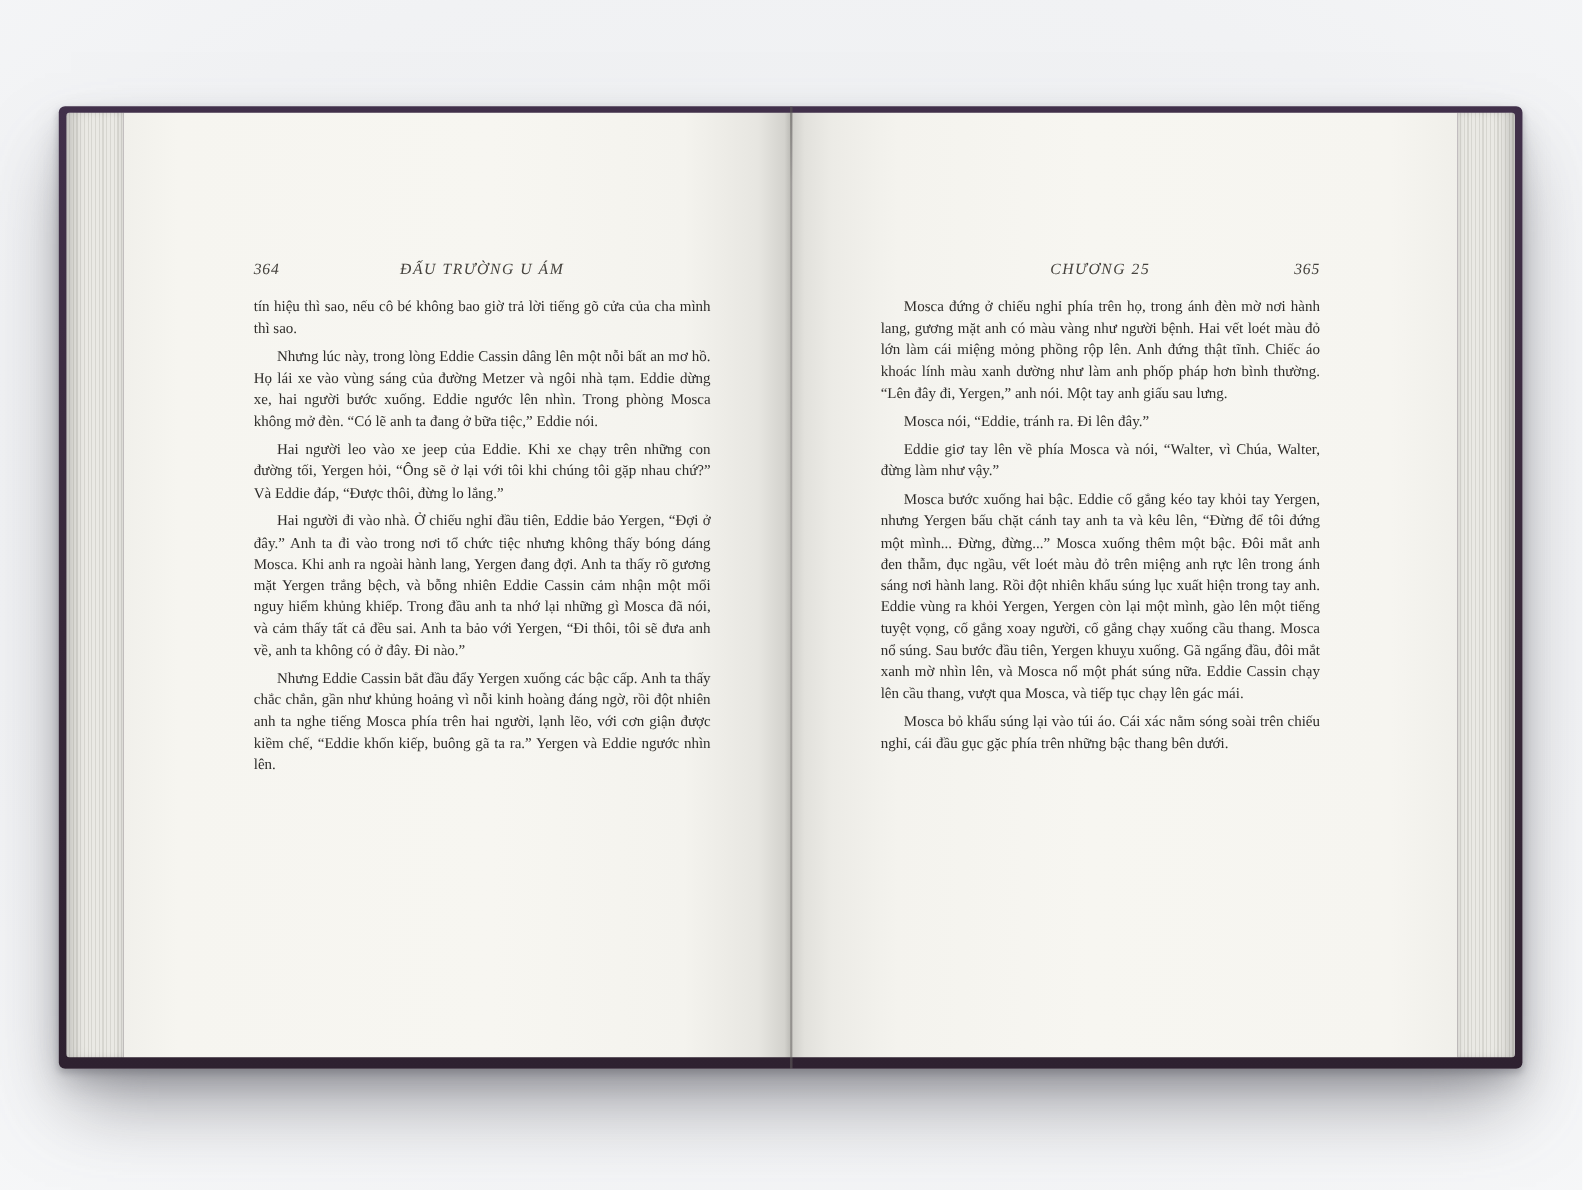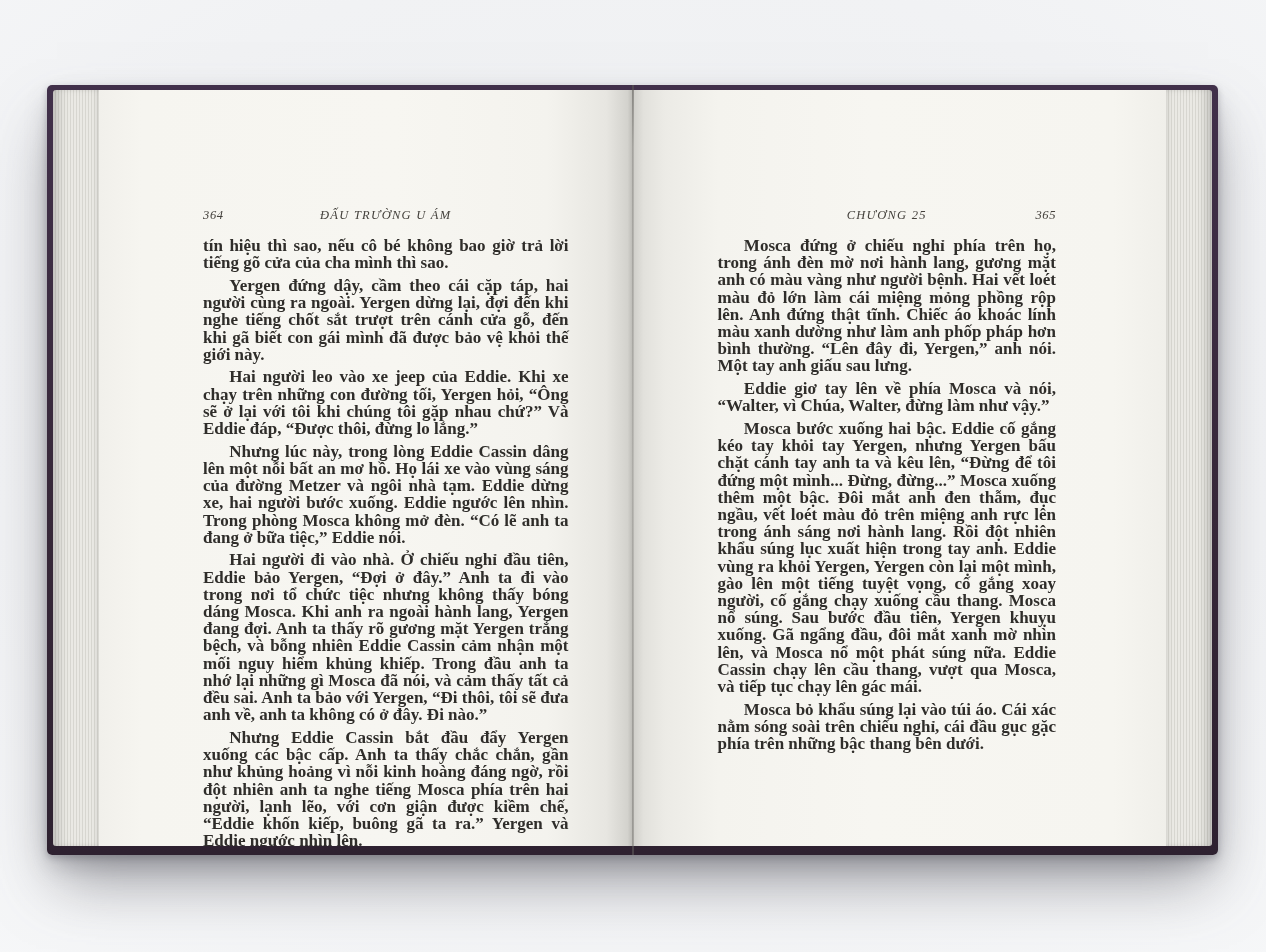--- a/index.html
+++ b/index.html
@@ -74,21 +74,21 @@
       rgba(140,138,134,0.30) 50%, rgba(110,108,104,0.45) 100%);
     z-index: 3;
   }
   
   .content {
     position: absolute;
     top: 73px;
     z-index: 2;
   }
   .page-left .content  { left: 104px; right: 64px; }
-  .page-right .content { left: 85px;  right: 110px; }
+  .page-right .content { left: 72px;  right: 110px; }
 
   .page-header {
     position: relative;
     height: 18px;
     margin-bottom: 11px;
     font-style: italic;
     font-size: 12.5px;
     letter-spacing: 0.10em;
     color: #44413c;
     white-space: nowrap;
@@ -96,26 +96,25 @@
   .page-header .running-title {
     display: block;
     text-align: center;
     margin-top: 45px;
   }
   .page-header .page-num { position: absolute; top: 0; letter-spacing: 0.05em; }
   .page-num.num-left  { left: 0; }
   .page-num.num-right { right: 0; font-style: italic; }
 
   .page-body {
-    font-size: 17px;
+    font-size: 12px;
     line-height: 17.2px;
     text-align: justify;
     color: #2f2d2a;
     text-rendering: optimizeLegibility;
-    font-weight: bold;
   }
   .page-body p {
     margin: 0 0 5.5px 0;
     text-indent: 1.55em;
   }
   .page-body p.no-indent { text-indent: 0; }
 </style>
 </head>
 <body>
 
@@ -126,37 +125,37 @@
       <div class="edge-strip left"></div>
 
       <div class="page page-left">
         <div class="content">
           <div class="page-header">
             <span class="page-num num-left">364</span>
             <span class="running-title">ĐẤU TRƯỜNG U ÁM</span>
           </div>
           <div class="page-body">
             <p class="no-indent">tín hiệu thì sao, nếu cô bé không bao giờ trả lời tiếng gõ cửa của cha mình thì sao.</p>
-            <p>Yergen đứng dậy, cầm theo cái cặp táp, hai người cùng ra ngoài. Yergen dừng lại, đợi đến khi nghe tiếng chốt sắt trượt trên cánh cửa gỗ, đến khi gã biết con gái mình đã được bảo vệ khỏi thế giới này.</p>
+            <p>Nhưng lúc này, trong lòng Eddie Cassin dâng lên một nỗi bất an mơ hồ. Họ lái xe vào vùng sáng của đường Metzer và ngôi nhà tạm. Eddie dừng xe, hai người bước xuống. Eddie ngước lên nhìn. Trong phòng Mosca không mở đèn. “Có lẽ anh ta đang ở bữa tiệc,” Eddie nói.</p>
             <p>Hai người leo vào xe jeep của Eddie. Khi xe chạy trên những con đường tối, Yergen hỏi, “Ông sẽ ở lại với tôi khi chúng tôi gặp nhau chứ?” Và Eddie đáp, “Được thôi, đừng lo lắng.”</p>
-            <p>Nhưng lúc này, trong lòng Eddie Cassin dâng lên một nỗi bất an mơ hồ. Họ lái xe vào vùng sáng của đường Metzer và ngôi nhà tạm. Eddie dừng xe, hai người bước xuống. Eddie ngước lên nhìn. Trong phòng Mosca không mở đèn. “Có lẽ anh ta đang ở bữa tiệc,” Eddie nói.</p>
             <p>Hai người đi vào nhà. Ở chiếu nghỉ đầu tiên, Eddie bảo Yergen, “Đợi ở đây.” Anh ta đi vào trong nơi tổ chức tiệc nhưng không thấy bóng dáng Mosca. Khi anh ra ngoài hành lang, Yergen đang đợi. Anh ta thấy rõ gương mặt Yergen trắng bệch, và bỗng nhiên Eddie Cassin cảm nhận một mối nguy hiểm khủng khiếp. Trong đầu anh ta nhớ lại những gì Mosca đã nói, và cảm thấy tất cả đều sai. Anh ta bảo với Yergen, “Đi thôi, tôi sẽ đưa anh về, anh ta không có ở đây. Đi nào.”</p>
             <p>Nhưng Eddie Cassin bắt đầu đẩy Yergen xuống các bậc cấp. Anh ta thấy chắc chắn, gần như khủng hoảng vì nỗi kinh hoàng đáng ngờ, rồi đột nhiên anh ta nghe tiếng Mosca phía trên hai người, lạnh lẽo, với cơn giận được kiềm chế, “Eddie khốn kiếp, buông gã ta ra.” Yergen và Eddie ngước nhìn lên.</p>
           </div>
         </div>
       </div>
 
       <div class="page page-right">
         <div class="content">
           <div class="page-header">
             <span class="running-title">CHƯƠNG 25</span>
             <span class="page-num num-right">365</span>
           </div>
           <div class="page-body">
             <p>Mosca đứng ở chiếu nghỉ phía trên họ, trong ánh đèn mờ nơi hành lang, gương mặt anh có màu vàng như người bệnh. Hai vết loét màu đỏ lớn làm cái miệng mỏng phồng rộp lên. Anh đứng thật tĩnh. Chiếc áo khoác lính màu xanh dường như làm anh phốp pháp hơn bình thường. “Lên đây đi, Yergen,” anh nói. Một tay anh giấu sau lưng.</p>
+            <p>Mosca nói, “Eddie, tránh ra. Đi lên đây.”</p>
             <p>Eddie giơ tay lên về phía Mosca và nói, “Walter, vì Chúa, Walter, đừng làm như vậy.”</p>
             <p>Mosca bước xuống hai bậc. Eddie cố gắng kéo tay khỏi tay Yergen, nhưng Yergen bấu chặt cánh tay anh ta và kêu lên, “Đừng để tôi đứng một mình... Đừng, đừng...” Mosca xuống thêm một bậc. Đôi mắt anh đen thẫm, đục ngầu, vết loét màu đỏ trên miệng anh rực lên trong ánh sáng nơi hành lang. Rồi đột nhiên khẩu súng lục xuất hiện trong tay anh. Eddie vùng ra khỏi Yergen, Yergen còn lại một mình, gào lên một tiếng tuyệt vọng, cố gắng xoay người, cố gắng chạy xuống cầu thang. Mosca nổ súng. Sau bước đầu tiên, Yergen khuỵu xuống. Gã ngẩng đầu, đôi mắt xanh mờ nhìn lên, và Mosca nổ một phát súng nữa. Eddie Cassin chạy lên cầu thang, vượt qua Mosca, và tiếp tục chạy lên gác mái.</p>
             <p>Mosca bỏ khẩu súng lại vào túi áo. Cái xác nằm sóng soài trên chiếu nghỉ, cái đầu gục gặc phía trên những bậc thang bên dưới.</p>
           </div>
         </div>
       </div>
 
       <div class="edge-strip right"></div>
 
     </div>

